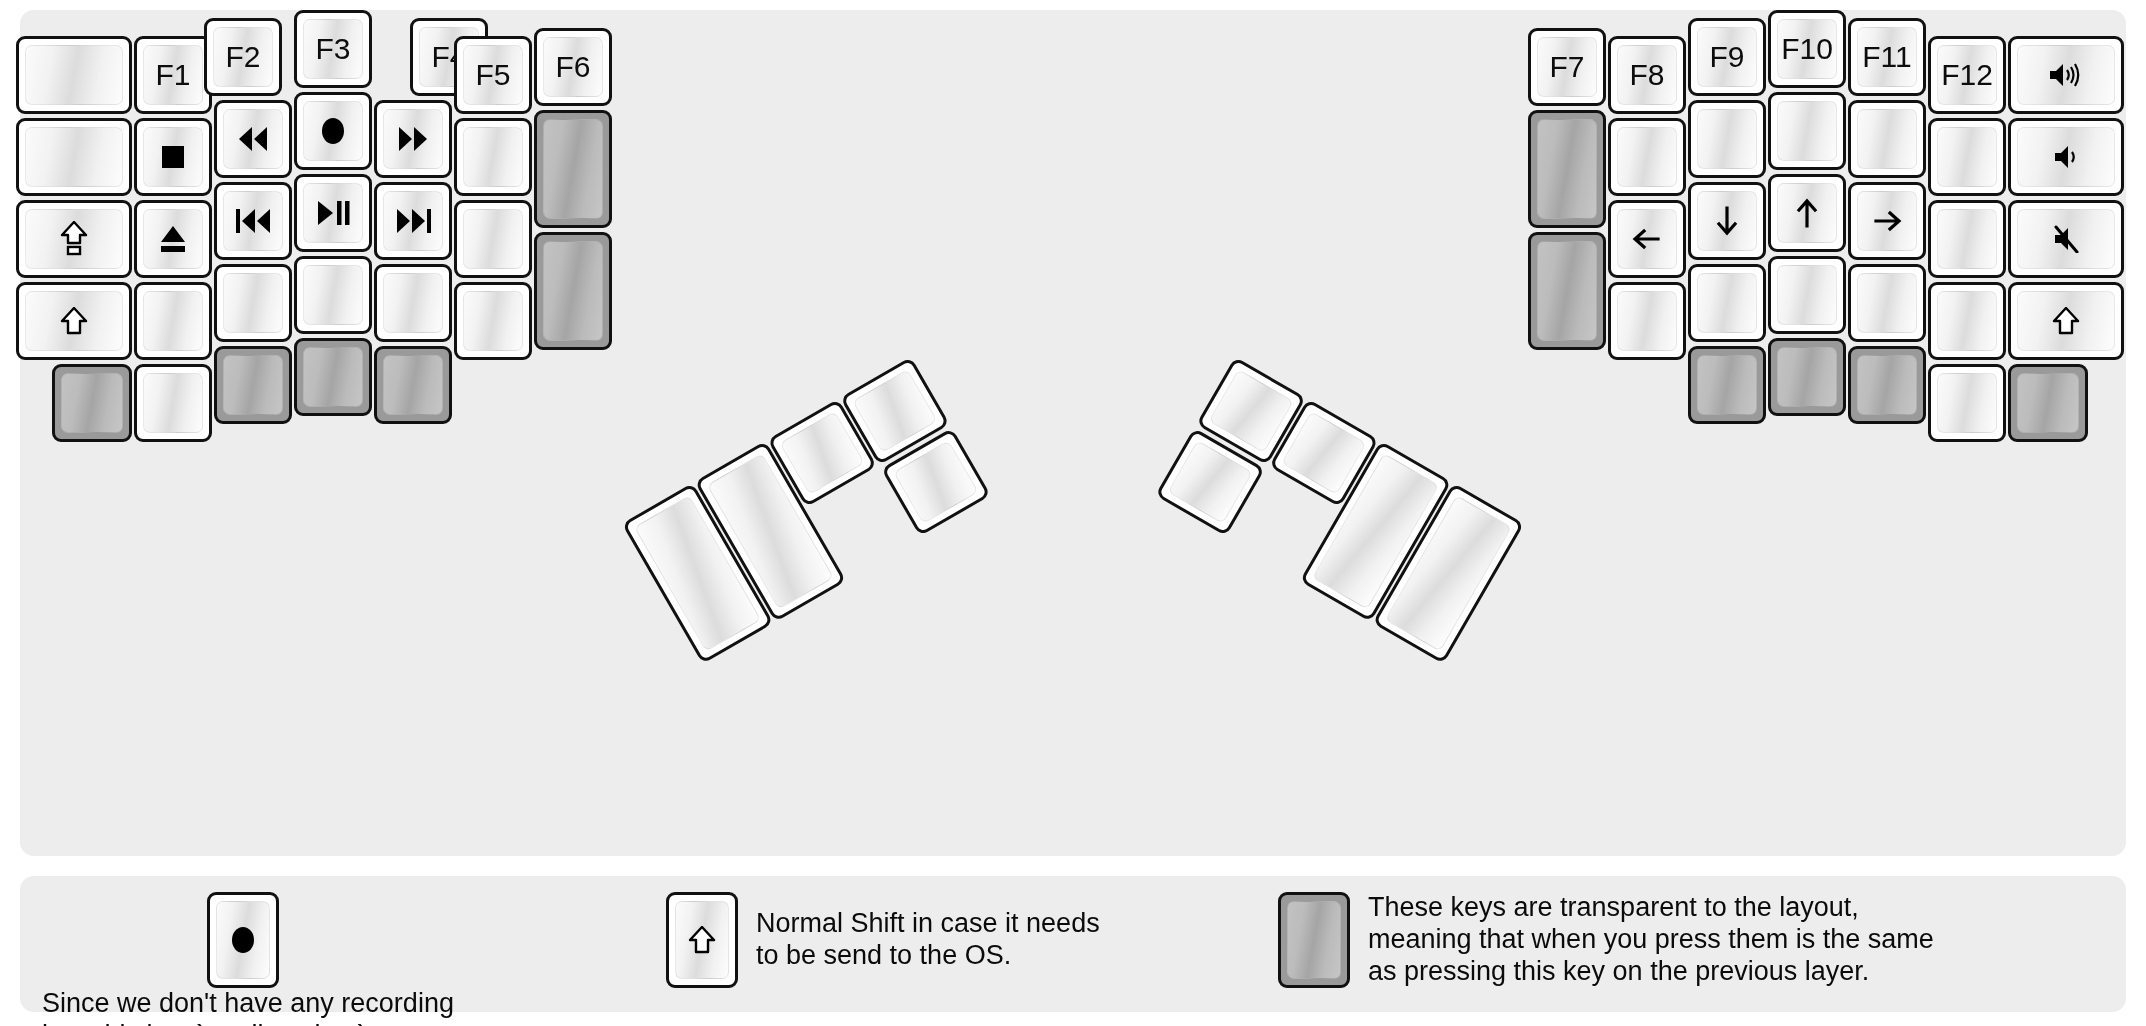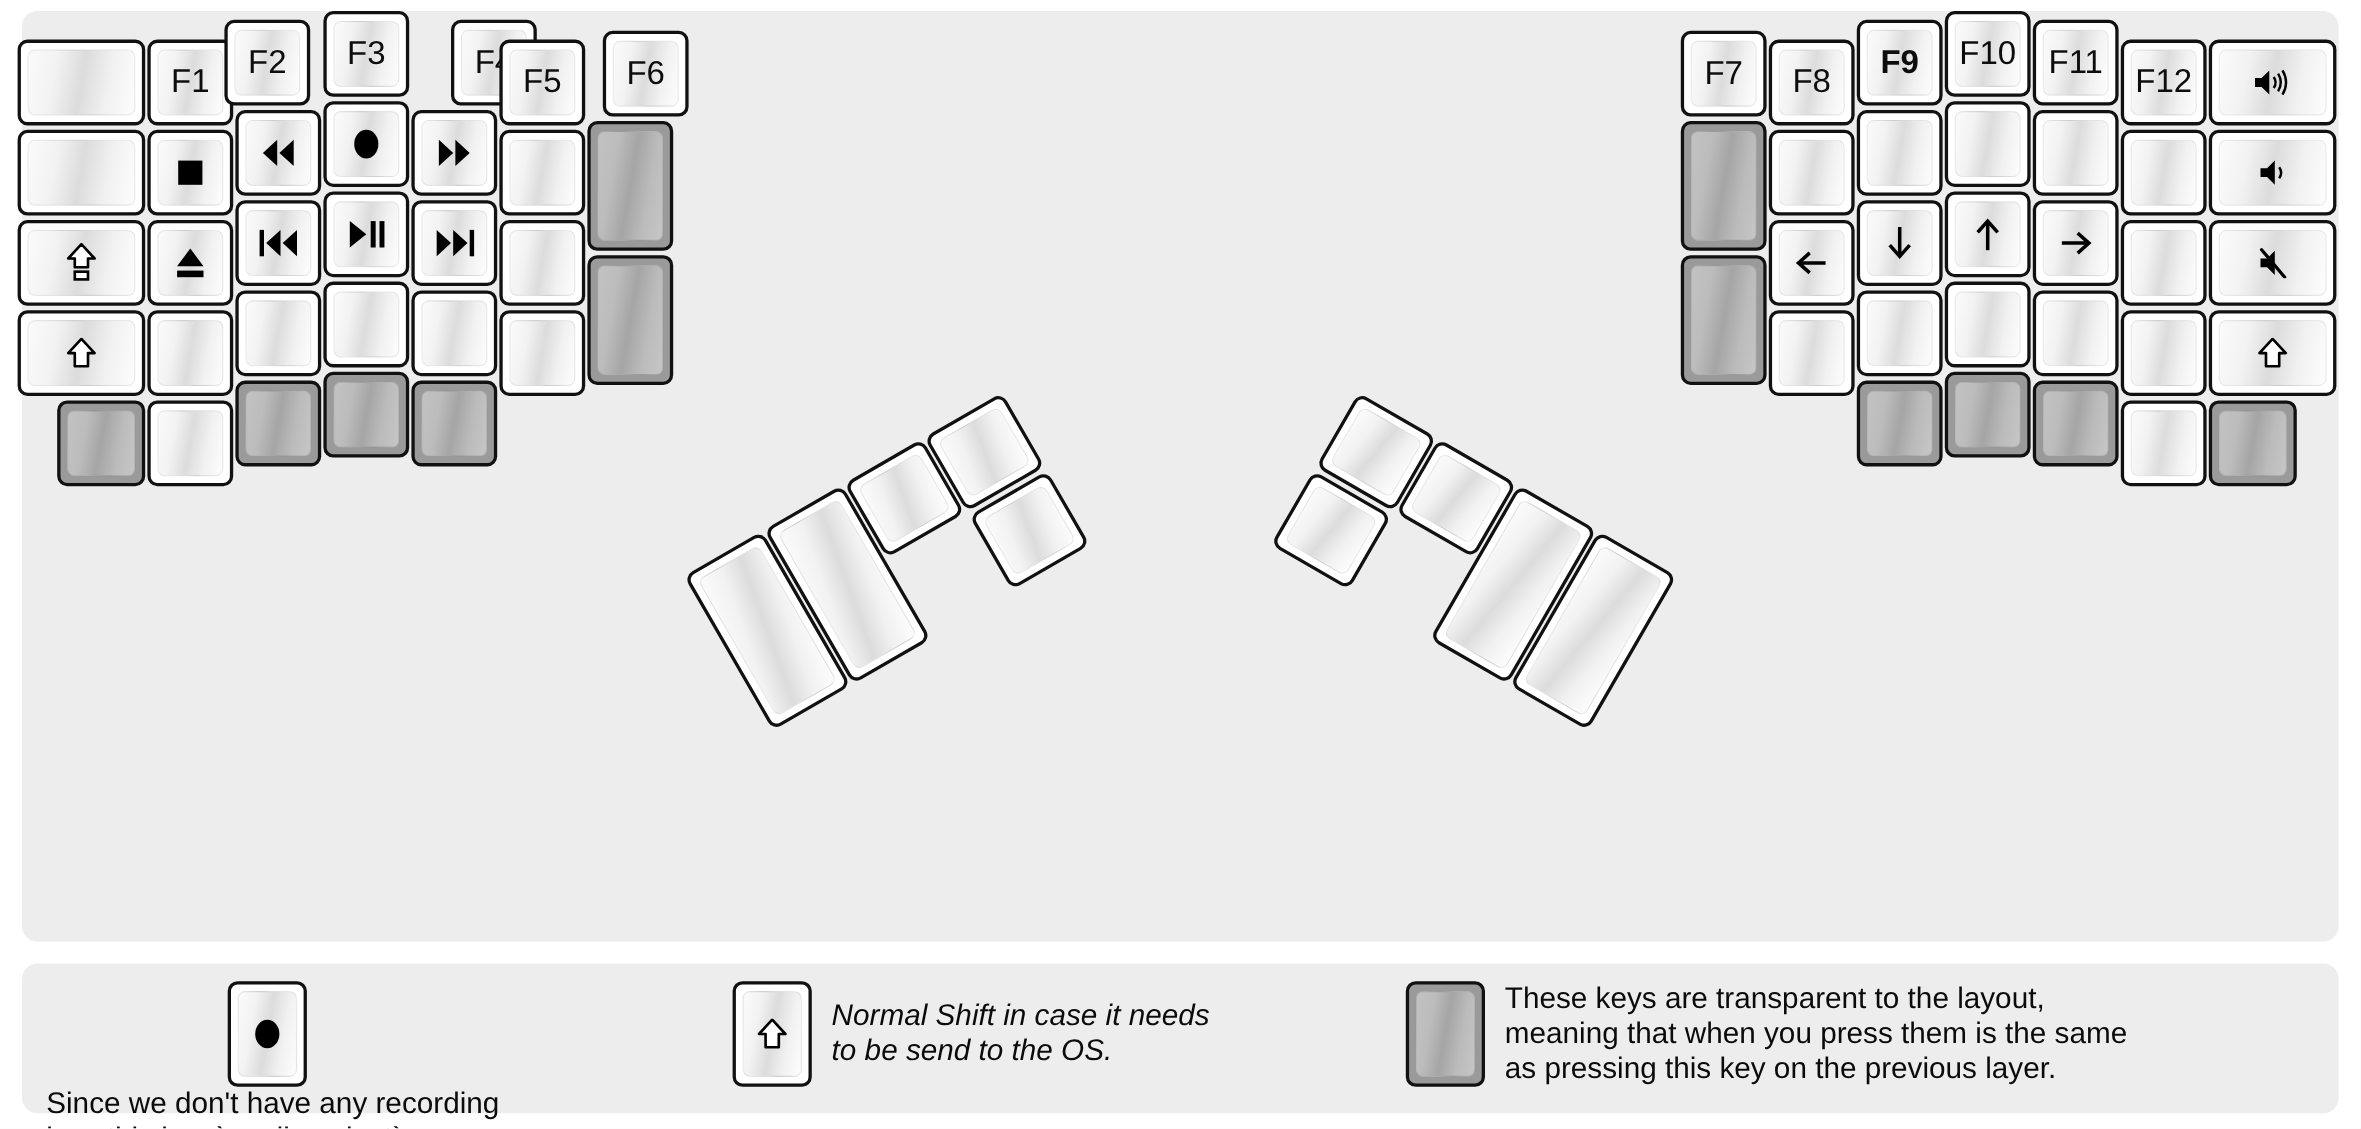--- a/index.html
+++ b/index.html
@@ -305,21 +305,21 @@
       </div>
       <div class="key" style="left: 454px; top: 118px; width: 78px; height: 78px;">
         <div class="cap"></div>
       </div>
       <div class="key" style="left: 454px; top: 200px; width: 78px; height: 78px;">
         <div class="cap"></div>
       </div>
       <div class="key" style="left: 454px; top: 282px; width: 78px; height: 78px;">
         <div class="cap"></div>
       </div>
-      <div class="key" style="left: 548px; top: 28px; width: 78px; height: 78px;">
+      <div class="key" style="left: 534px; top: 28px; width: 78px; height: 78px;">
         <div class="cap">
           <span class="legendtext">F6</span>
         </div>
       </div>
       <div class="key trans" style="left: 534px; top: 110px; width: 78px; height: 118px;">
         <div class="cap"></div>
       </div>
       <div class="key trans" style="left: 534px; top: 232px; width: 78px; height: 118px;">
         <div class="cap"></div>
       </div>
@@ -351,21 +351,21 @@
               <svg width="30" height="26" viewBox="0 0 30 26" xmlns="http://www.w3.org/2000/svg">
                 <path d="M26 13 L4 13 M12 5 L3 13 L12 21" fill="none" stroke="#000000" stroke-width="3.2" stroke-linecap="square"></path>
               </svg>
             </span>
           </span>
         </div>
       </div>
       <div class="key" style="left: 1608px; top: 282px; width: 78px; height: 78px;">
         <div class="cap"></div>
       </div>
-      <div class="key" style="left: 1688px; top: 18px; width: 78px; height: 78px; font-weight: bold;">
+      <div class="key" style="left: 1688px; top: 18px; width: 78px; height: 78px;">
         <div class="cap">
           <span class="legendtext">F9</span>
         </div>
       </div>
       <div class="key" style="left: 1688px; top: 100px; width: 78px; height: 78px;">
         <div class="cap"></div>
       </div>
       <div class="key" style="left: 1688px; top: 182px; width: 78px; height: 78px;">
         <div class="cap">
           <span>
@@ -551,21 +551,21 @@
                   <ellipse cx="14" cy="14" rx="11" ry="13" fill="#000000"></ellipse>
                 </svg>
               </span>
             </span>
           </div>
         </div>
         <div class="legend-copy">Since we don't have any recording
 key, this is a `media select` so user
 can map it to anything else.</div>
       </div>
-      <div class="legend-item" style="left: 666px; top: 892px; font-style: italic;">
+      <div class="legend-item" style="left: 666px; top: 892px;">
         <div class="legend-key">
           <div class="cap">
             <span>
               <span class="glyph">
                 <svg width="28" height="28" viewBox="0 0 28 28" xmlns="http://www.w3.org/2000/svg">
                   <path d="M14 1 L26 14 L20 14 L20 26 L8 26 L8 14 L2 14 Z" fill="#ffffff" stroke="#000000" stroke-width="2.4" stroke-linejoin="round"></path>
                 </svg>
               </span>
             </span>
           </div>

